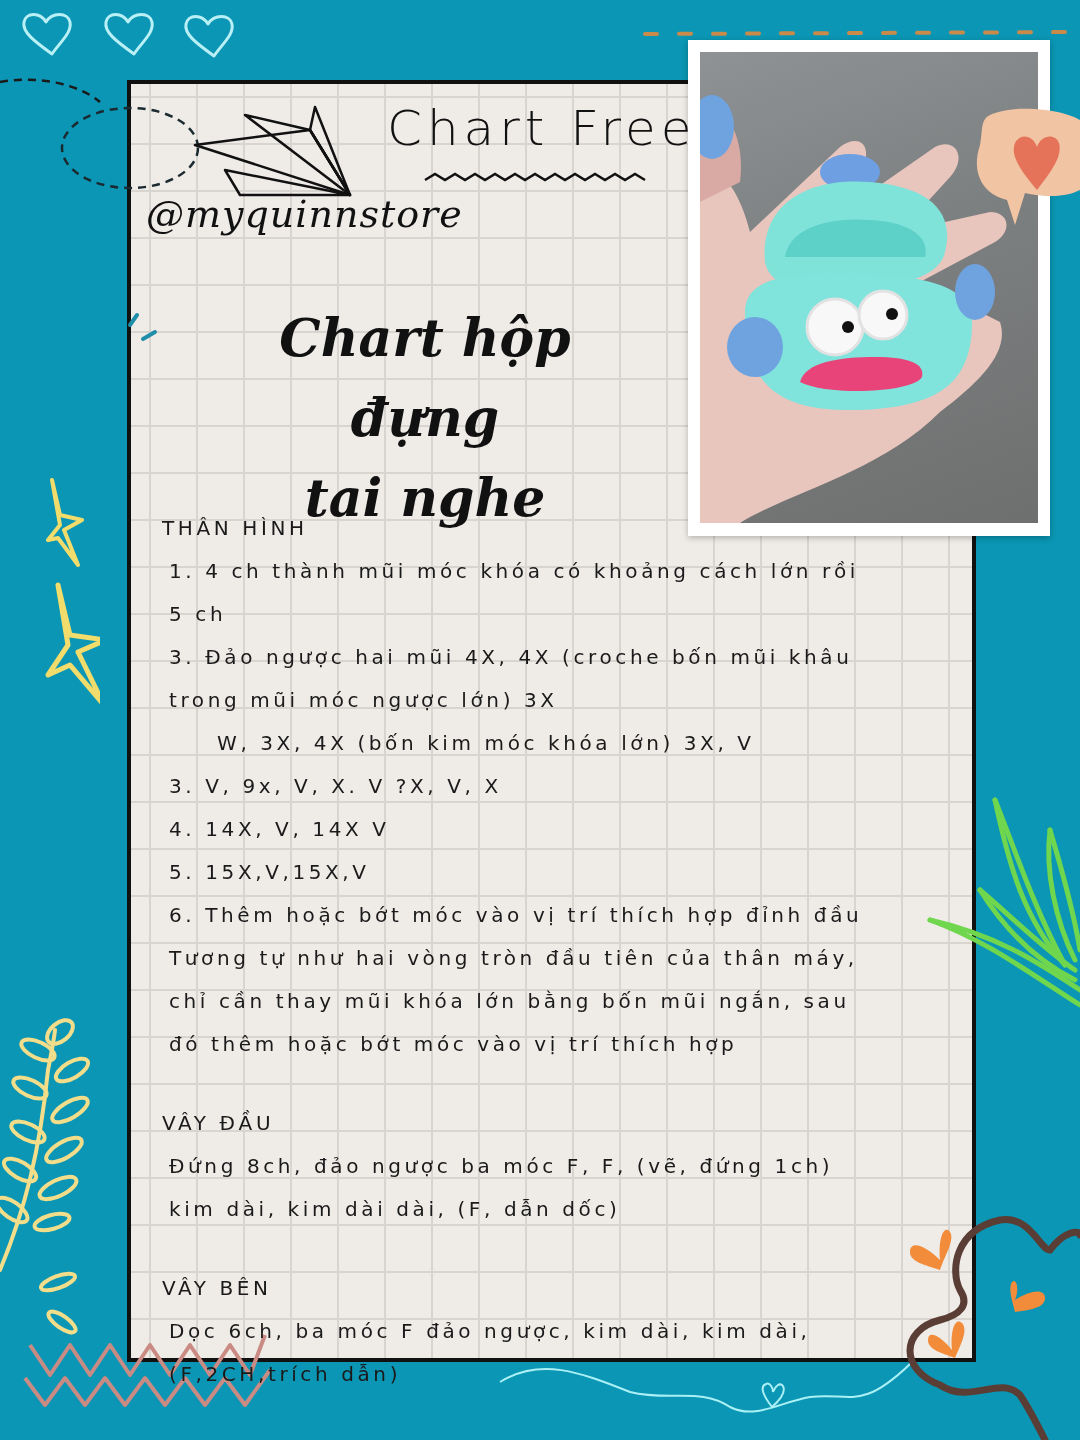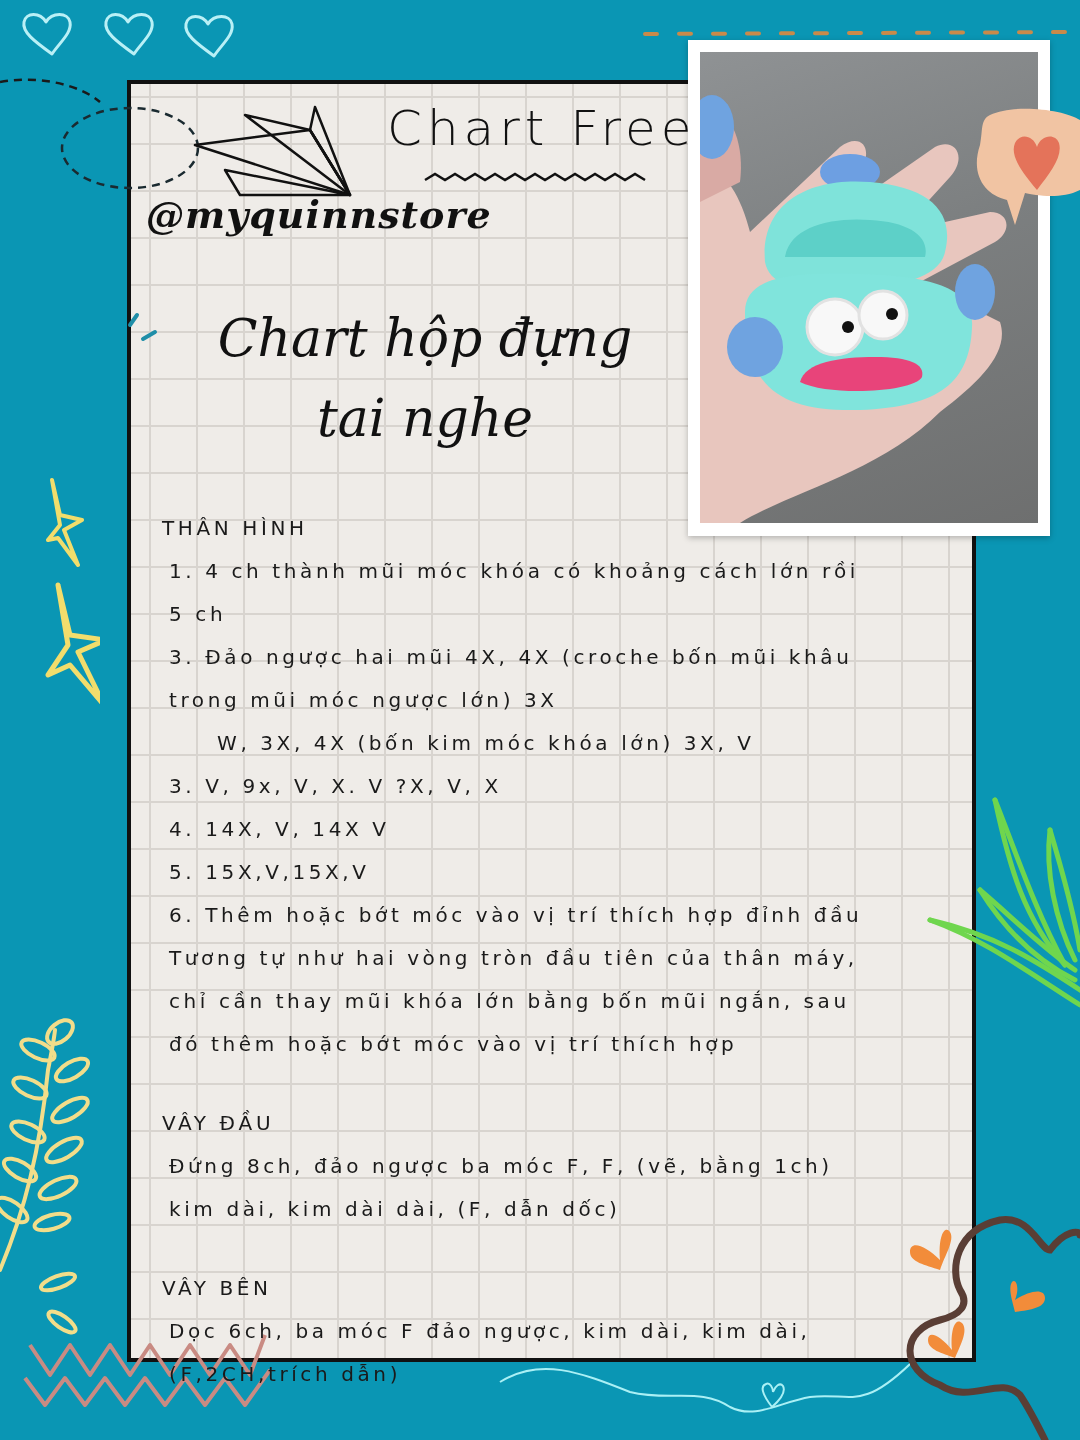--- a/index.html
+++ b/index.html
@@ -21,26 +21,26 @@
     background-position: 18px 12px;
   }
   .brand-title {
     position: absolute; left: 387px; top: 100px;
     font-family: "DejaVu Sans", sans-serif; font-size: 50px; font-weight: 300;
     letter-spacing: 5px; color: #111; white-space: nowrap; transform: scaleY(0.95);
   }
   .handle {
     position: absolute; left: 146px; top: 192px;
     font-family: "DejaVu Serif", serif; font-style: italic; font-size: 38px;
-    color: #111; letter-spacing: 1px; font-weight: bold;
+    color: #111; letter-spacing: 1px;
   }
   .script-title {
     position: absolute; left: 200px; top: 298px; width: 450px; text-align: center;
     font-family: "DejaVu Serif", serif; font-style: italic; font-size: 52px;
-    line-height: 80px; color: #111;
+    line-height: 80px; color: #111; font-weight: bold;
   }
   .content {
     position: absolute; left: 162px; top: 510px; width: 760px;
     font-family: "DejaVu Sans", sans-serif; font-size: 20px; line-height: 36px;
     letter-spacing: 3.6px; color: #1a1a1a;
   }
   .section-title { margin: 0; font-weight: normal; font-size: 20px; line-height: 36px; letter-spacing: 3.6px; }
   .line { margin: 7px; white-space: pre-wrap; }
   .gap { height: 36px; }
   .indent { padding-left: 48px; }
@@ -214,21 +214,21 @@
     <p class="line">4. 14X, V, 14X V</p>
     <p class="line">5. 15X,V,15X,V</p>
     <p class="line">6. Thêm hoặc bớt móc vào vị trí thích hợp đỉnh đầu</p>
     <p class="line">Tương tự như hai vòng tròn đầu tiên của thân máy,</p>
     <p class="line">chỉ cần thay mũi khóa lớn bằng bốn mũi ngắn, sau</p>
     <p class="line">đó thêm hoặc bớt móc vào vị trí thích hợp</p>
   </div>
   <div class="gap"></div>
   <div>
     <h2 class="section-title">VÂY ĐẦU</h2>
-    <p class="line">Đứng 8ch, đảo ngược ba móc F, F, (vẽ, bằng 1ch)</p>
+    <p class="line">Đứng 8ch, đảo ngược ba móc F, F, (vẽ, đứng 1ch)</p>
     <p class="line">kim dài, kim dài dài, (F, dẫn dốc)</p>
   </div>
   <div class="gap"></div>
   <div>
     <h2 class="section-title">VÂY BÊN</h2>
     <p class="line">Dọc 6ch, ba móc F đảo ngược, kim dài, kim dài,</p>
     <p class="line">(F,2CH,trích dẫn)</p>
   </div>
 </div>
 

